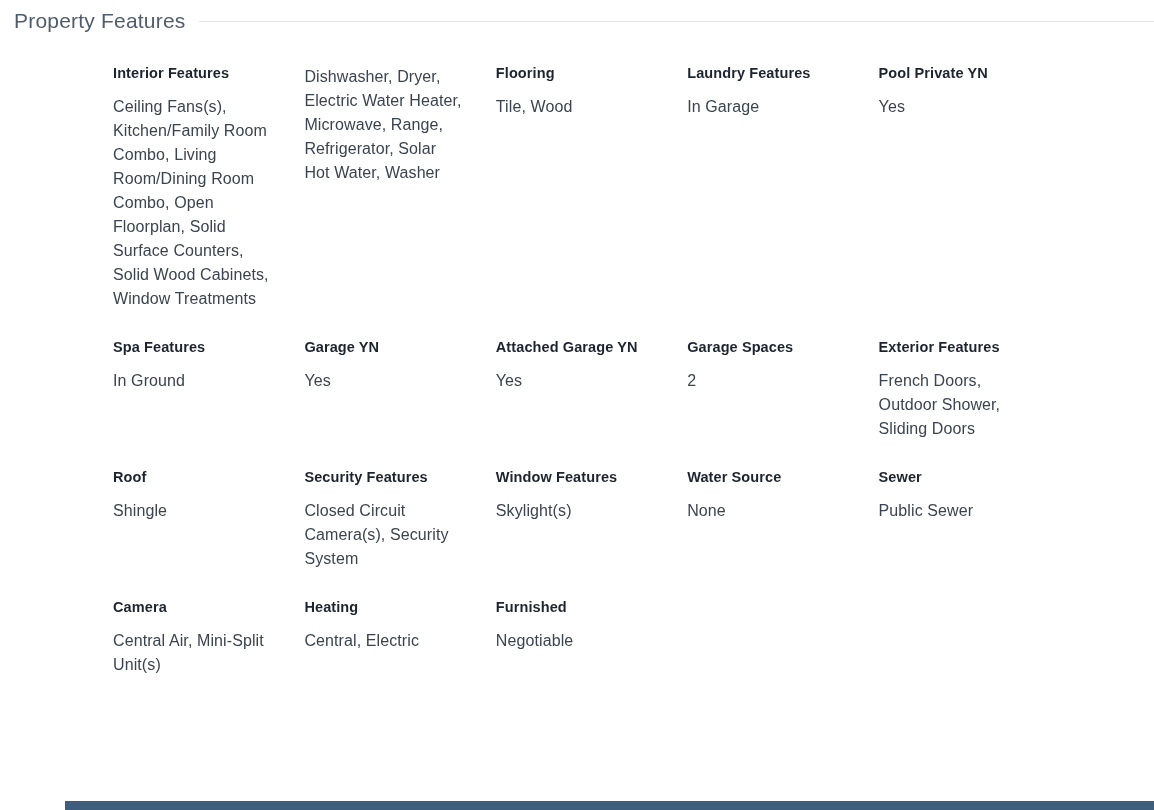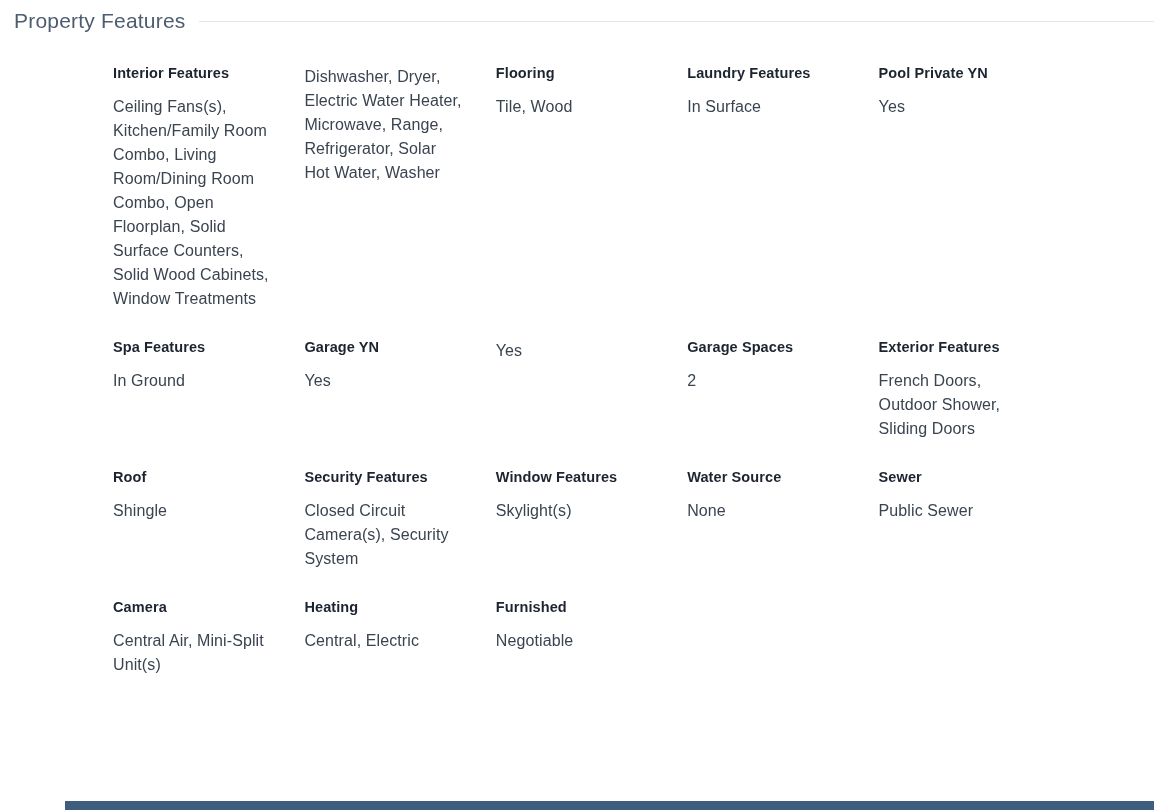--- a/index.html
+++ b/index.html
@@ -89,40 +89,41 @@
     <div class="feature-value">Dishwasher, Dryer, Electric Water Heater, Microwave, Range, Refrigerator, Solar Hot Water, Washer</div>
   </div>
 
   <div class="feature-item">
     <div class="feature-label">Flooring</div>
     <div class="feature-value">Tile, Wood</div>
   </div>
 
   <div class="feature-item">
     <div class="feature-label">Laundry Features</div>
-    <div class="feature-value">In Surface</div>
+    <div class="feature-value">In Garage</div>
   </div>
 
   <div class="feature-item">
     <div class="feature-label">Pool Private YN</div>
     <div class="feature-value">Yes</div>
   </div>
 
 
   <div class="feature-item">
     <div class="feature-label">Spa Features</div>
     <div class="feature-value">In Ground</div>
   </div>
 
   <div class="feature-item">
     <div class="feature-label">Garage YN</div>
     <div class="feature-value">Yes</div>
   </div>
 
   <div class="feature-item">
+    <div class="feature-label">Attached Garage YN</div>
     <div class="feature-value">Yes</div>
   </div>
 
   <div class="feature-item">
     <div class="feature-label">Garage Spaces</div>
     <div class="feature-value">2</div>
   </div>
 
   <div class="feature-item">
     <div class="feature-label">Exterior Features</div>

